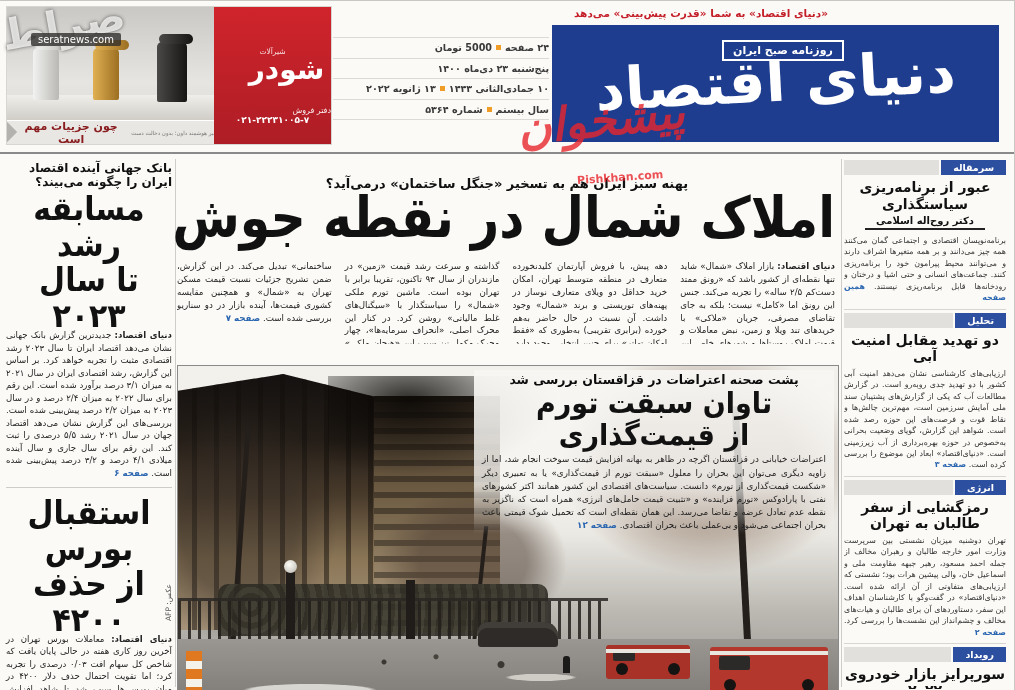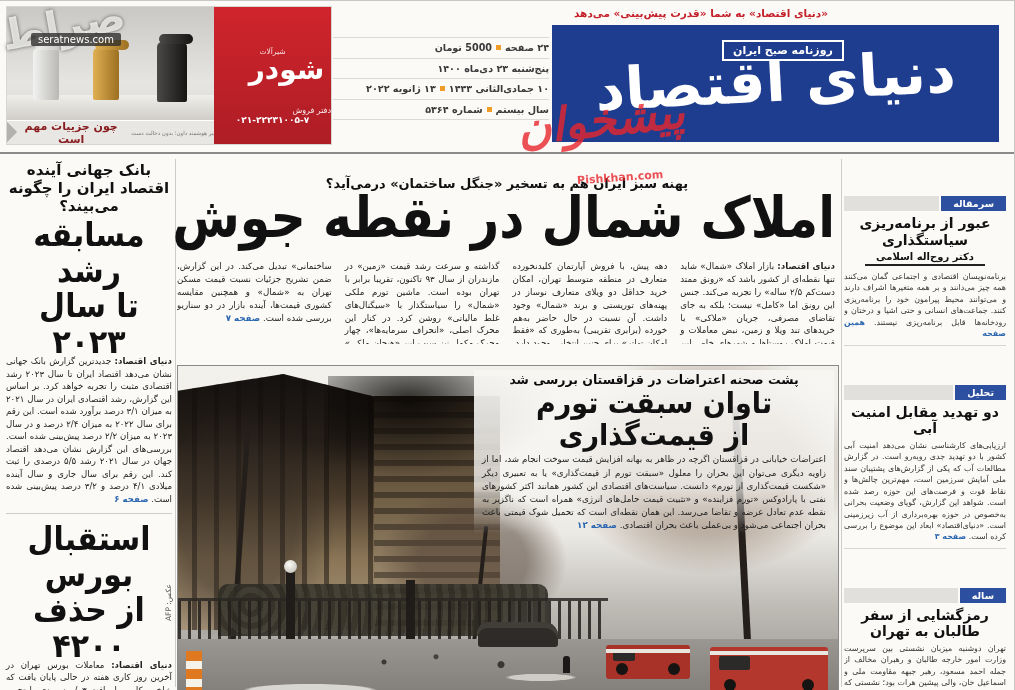--- a/index.html
+++ b/index.html
@@ -45,21 +45,21 @@
   .mi-row:first-child{border-top:1px solid #dcdad6;}
   .sq{width:5px;height:5px;background:#f09d28;margin:0 4px;flex:0 0 auto;}
   .pishkhan{position:absolute;left:518px;top:92px;z-index:10;color:#e8262d;font-size:46px;font-weight:bold;
             font-style:italic;transform:rotate(-6deg);opacity:.8;pointer-events:none;}
   .pishkhan-url{position:absolute;left:578px;top:170px;z-index:10;color:#e8262d;font-size:11px;font-weight:bold;
                 transform:rotate(-4deg);opacity:.8;direction:ltr;pointer-events:none;}
   .rule-top{position:absolute;left:0;top:151px;width:1015px;height:2px;background:#8a8a8a;}
   .vsep{position:absolute;top:158px;bottom:4px;width:1px;background:#cfcdc9;}
   
   .colL{position:absolute;left:7px;top:156px;width:166px;}
-  .kicker-sm{font-size:15px;font-weight:bold;text-align:center;margin:4px 0 2px;}
+  .kicker-sm{font-size:12px;font-weight:bold;text-align:right;margin:4px 0 2px;}
   .big-title{font-size:30px;font-weight:bold;text-align:center;line-height:1.1;transform:scaleY(1.08);transform-origin:top;}
   .body-sm{font-size:8.6px;line-height:1.46;text-align:justify;color:#222;margin:6px 0 0;}
   .lead-in{font-weight:bold;}
   .plink{color:#2b66b0;font-weight:bold;cursor:pointer;text-decoration:none;}
   .sep{border:0;border-top:1px solid #cfcdc9;margin:7px 0;}
   
   .kicker-main{position:absolute;left:180px;top:167px;width:656px;text-align:center;font-size:13px;font-weight:bold;margin-top:8px;}
   .headline-main{position:absolute;left:178px;top:184px;width:658px;text-align:center;font-size:49px;font-weight:bold;
                  white-space:nowrap;letter-spacing:-1px;transform:scaleY(1.15);transform-origin:top;}
   .lead-wrap{position:absolute;left:178px;top:259px;width:658px;height:84px;overflow:hidden;}
@@ -119,21 +119,21 @@
   .t3{left:300px;top:160px;height:120px;transform:rotate(6deg);width:4px;}
   .kz-overlay{position:absolute;right:4px;top:4px;width:344px;direction:rtl;padding:2px 8px;
      background:linear-gradient(180deg,rgba(247,246,243,.96) 0%,rgba(247,246,243,.75) 70%,rgba(247,246,243,0) 100%);}
   .kz-kicker{font-size:12.5px;font-weight:bold;text-align:center;color:#0b0b0b;}
   .kz-head{font-size:27px;font-weight:bold;text-align:center;line-height:1.12;transform:scaleY(1.08);transform-origin:top;}
   .kz-body{font-size:8.7px;line-height:1.5;text-align:justify;color:#1c1c1c;margin:6px 0 0;}
   .credit{position:absolute;left:165px;top:583px;writing-mode:vertical-rl;transform:rotate(180deg);
           font-size:7.5px;color:#555;}
   
   .colR{position:absolute;left:845px;top:156px;width:162px;height:532px;overflow:hidden;}
-  .rc-art{padding:3px 0 5px;border-bottom:1px solid #d8d6d2;margin-top:36px;}
+  .rc-art{padding:3px 0 5px;border-bottom:1px solid #d8d6d2;}
   .sec-bar{display:flex;direction:rtl;height:15px;gap:2px;margin-bottom:4px;}
   .sec-label{background:#2d4fa0;color:#fff;font-size:9.5px;font-weight:bold;padding:0 12px;line-height:15px;}
   .sec-ext{flex:1;background:#e2e0dc;}
   .rc-title{font-size:14px;font-weight:bold;text-align:center;margin:2px 0 3px;line-height:1.18;}
   .rc-author{font-size:10px;font-weight:bold;text-align:center;margin:1px 0 2px;}
   .rc-rule{width:120px;height:2px;background:#222;margin:2px auto 5px;}
   .rc-body{font-size:7.9px;line-height:1.45;text-align:justify;color:#333;margin:0;}
 </style>
 </head>
 <body>
@@ -301,21 +301,21 @@
       </div>
       <div class="rc-title">دو تهدید مقابل امنیت آبی</div>
       <p class="rc-body">
         <span>ارزیابی‌های کارشناسی نشان می‌دهد امنیت آبی کشور با دو تهدید جدی روبه‌رو است. در گزارش مطالعات آب که یکی از گزارش‌های پشتیبان سند ملی آمایش سرزمین است، مهم‌ترین چالش‌ها و نقاط قوت و فرصت‌های این حوزه رصد شده است. شواهد این گزارش، گویای وضعیت بحرانی به‌خصوص در حوزه بهره‌برداری از آب زیرزمینی است. «دنیای‌اقتصاد» ابعاد این موضوع را بررسی کرده است.</span>
         <a class="plink">صفحه ۳</a>
       </p>
     </div>
 
     <div class="rc-art">
       <div class="sec-bar">
-        <span class="sec-label">ساله</span>
+        <span class="sec-label">انرژی</span>
         <span class="sec-ext"></span>
       </div>
       <div class="rc-title">رمزگشایی از سفر طالبان به تهران</div>
       <p class="rc-body">
         <span>تهران دوشنبه میزبان نشستی بین سرپرست وزارت امور خارجه طالبان و رهبران مخالف از جمله احمد مسعود، رهبر جبهه مقاومت ملی و اسماعیل خان، والی پیشین هرات بود؛ نشستی که ارزیابی‌های متفاوتی از آن ارائه شده است. «دنیای‌اقتصاد» در گفت‌وگو با کارشناسان اهداف این سفر، دستاوردهای آن برای طالبان و هیات‌های مخالف و چشم‌انداز این نشست‌ها را بررسی کرد.</span>
         <a class="plink">صفحه ۲</a>
       </p>
     </div>
 
     <div class="rc-art">

